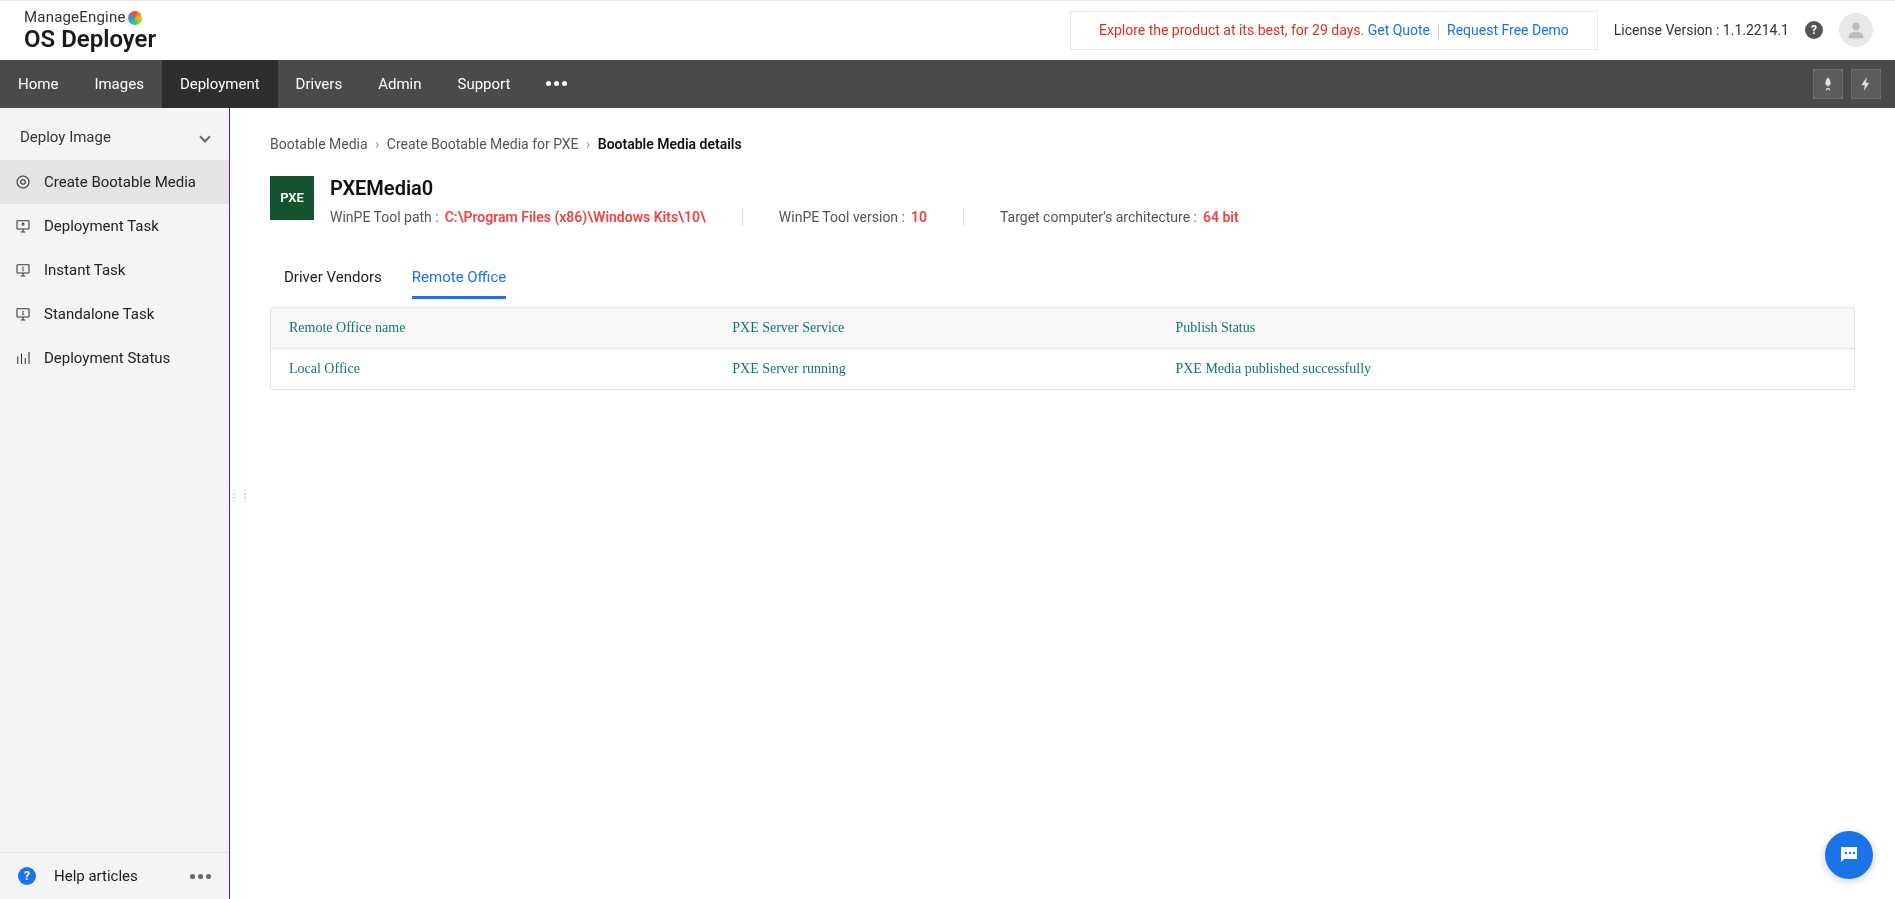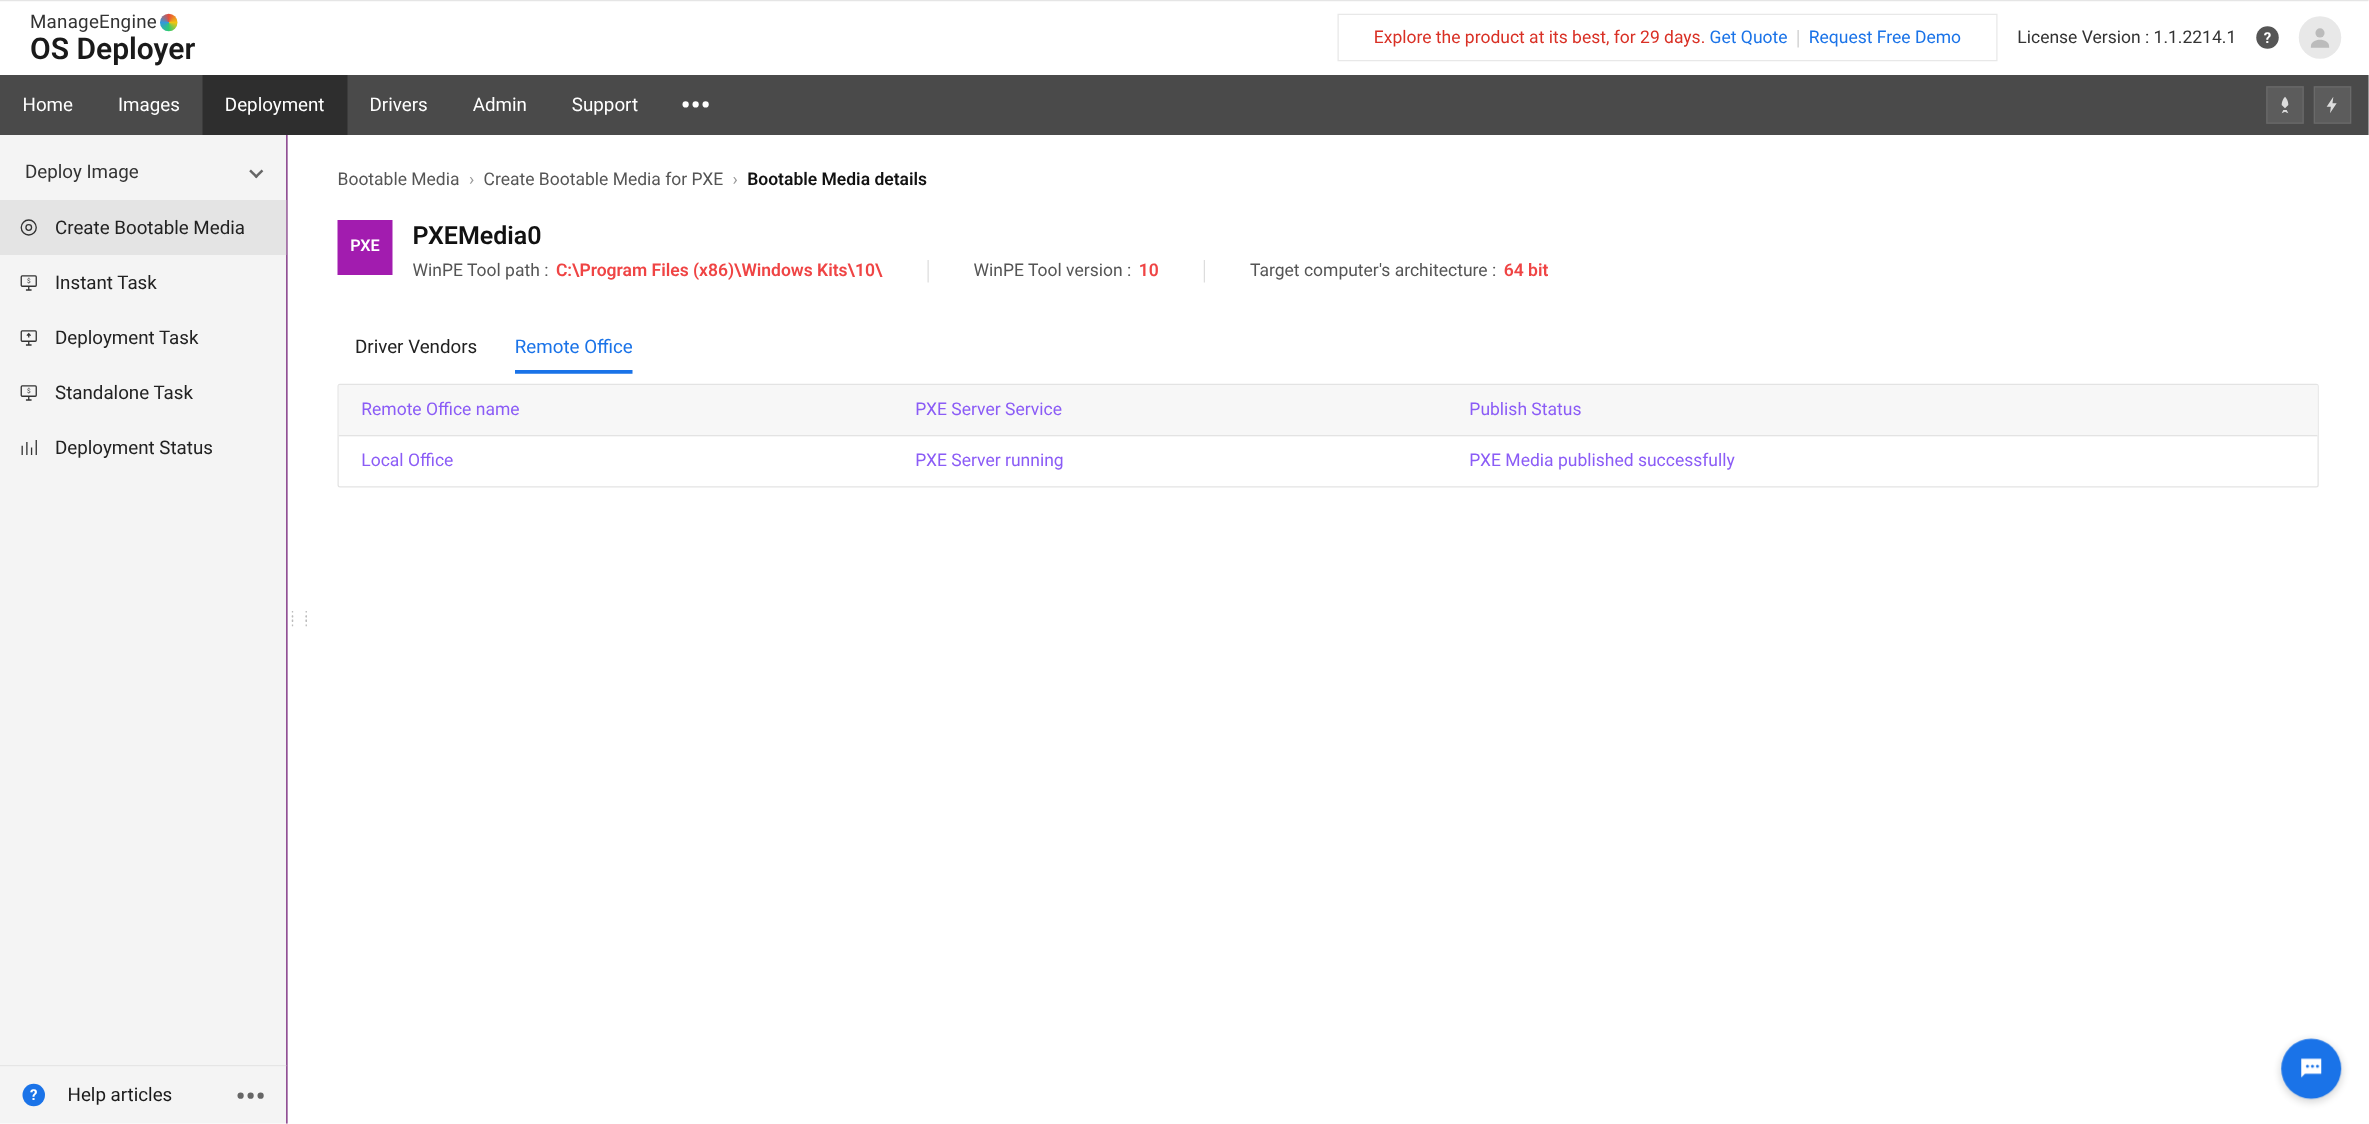--- a/index.html
+++ b/index.html
@@ -51,37 +51,37 @@
   .drag-handle { position: absolute; right: -8px; top: 50%; transform: translateY(-50%); width: 8px; height: 22px; cursor: col-resize; color: #bbb; font-size: 10px; line-height: 4px; letter-spacing: 1px; }
 
   
   .main { flex: 1; padding: 28px 40px; overflow: auto; }
   .crumbs { font-size: 14px; color: #555; margin-bottom: 24px; }
   .crumb-link { color: #555; text-decoration: none; cursor: pointer; }
   .crumb-sep { margin: 0 4px; color: #999; }
   .crumb-current { font-weight: 600; color: #111; }
 
   .hdr-row { display: flex; gap: 16px; align-items: flex-start; margin-bottom: 32px; }
-  .pxe-badge { width: 44px; height: 44px; background: #a21caf; color: #fff; display: flex; align-items: center; justify-content: center; font-size: 13px; font-weight: 600; }
+  .pxe-badge { width: 44px; height: 44px; background: #14532d; color: #fff; display: flex; align-items: center; justify-content: center; font-size: 13px; font-weight: 600; }
   .hdr-texts { flex: 1; }
   .hdr-title { font-size: 20px; font-weight: 600; color: #111; margin-bottom: 8px; }
   .hdr-meta { display: flex; align-items: center; gap: 36px; font-size: 14px; color: #444; flex-wrap: wrap; }
   .meta-item { display: flex; gap: 6px; align-items: center; }
   .meta-label { color: #555; }
   .meta-value { font-weight: 600; color: #ef4444; }
   .meta-sep { width: 1px; height: 18px; background: #ddd; }
 
   .tabs { display: flex; gap: 30px; border-bottom: 0; padding-left: 14px; margin-bottom: 0; }
   .tab { padding: 10px 0; font-size: 15px; color: #222; cursor: pointer; border-bottom: 3px solid transparent; }
   .tab.active { color: #1a73e8; border-bottom-color: #1a73e8; }
 
   .table { border: 1px solid #e3e3e3; border-radius: 2px; margin-top: 8px; }
   .table-row { display: flex; }
   .table-head { background: #f7f7f7; border-bottom: 1px solid #e3e3e3; }
-  .cell { padding: 12px 18px; font-size: 14px; color: #8b5cf6; }
+  .cell { padding: 12px 18px; font-size: 14px; color: #0f766e; font-family: Liberation Serif, serif; }
   .c1 { flex: 0 0 28%; }
   .c2 { flex: 0 0 28%; }
   .c3 { flex: 1; }
 
   .chat-fab { position: fixed; bottom: 20px; right: 22px; width: 48px; height: 48px; border-radius: 50%; background: #1a73e8; display: flex; align-items: center; justify-content: center; cursor: pointer; box-shadow: 0 2px 8px rgba(0,0,0,0.2); }
   .chat-fab svg { width: 24px; height: 24px; fill: #fff; }
 </style>
 </head>
 <body>
 
@@ -151,34 +151,34 @@
                 <circle cx="12" cy="12" r="3"></circle>
               </svg>
             </span>
             <span>Create Bootable Media</span>
           </div>
           <div class="side-item">
             <span class="side-icon">
               <svg viewBox="0 0 24 24">
                 <rect x="4" y="5" width="16" height="11" rx="1"></rect>
                 <path d="M9 20h6M12 16v4"></path>
-                <text x="12" y="13" text-anchor="middle" font-size="7" fill="#333" stroke="none">$</text>
-              </svg>
-            </span>
-            <span>Instant Task</span>
+                <path d="M12 8v4M10 10l2-2 2 2"></path>
+              </svg>
+            </span>
+            <span>Deployment Task</span>
           </div>
           <div class="side-item">
             <span class="side-icon">
               <svg viewBox="0 0 24 24">
                 <rect x="4" y="5" width="16" height="11" rx="1"></rect>
                 <path d="M9 20h6M12 16v4"></path>
-                <path d="M12 8v4M10 10l2-2 2 2"></path>
-              </svg>
-            </span>
-            <span>Deployment Task</span>
+                <text x="12" y="13" text-anchor="middle" font-size="7" fill="#333" stroke="none">$</text>
+              </svg>
+            </span>
+            <span>Instant Task</span>
           </div>
           <div class="side-item">
             <span class="side-icon">
               <svg viewBox="0 0 24 24">
                 <rect x="4" y="5" width="16" height="11" rx="1"></rect>
                 <path d="M9 20h6M12 16v4"></path>
                 <text x="12" y="13" text-anchor="middle" font-size="7" fill="#333" stroke="none">$</text>
               </svg>
             </span>
             <span>Standalone Task</span>

